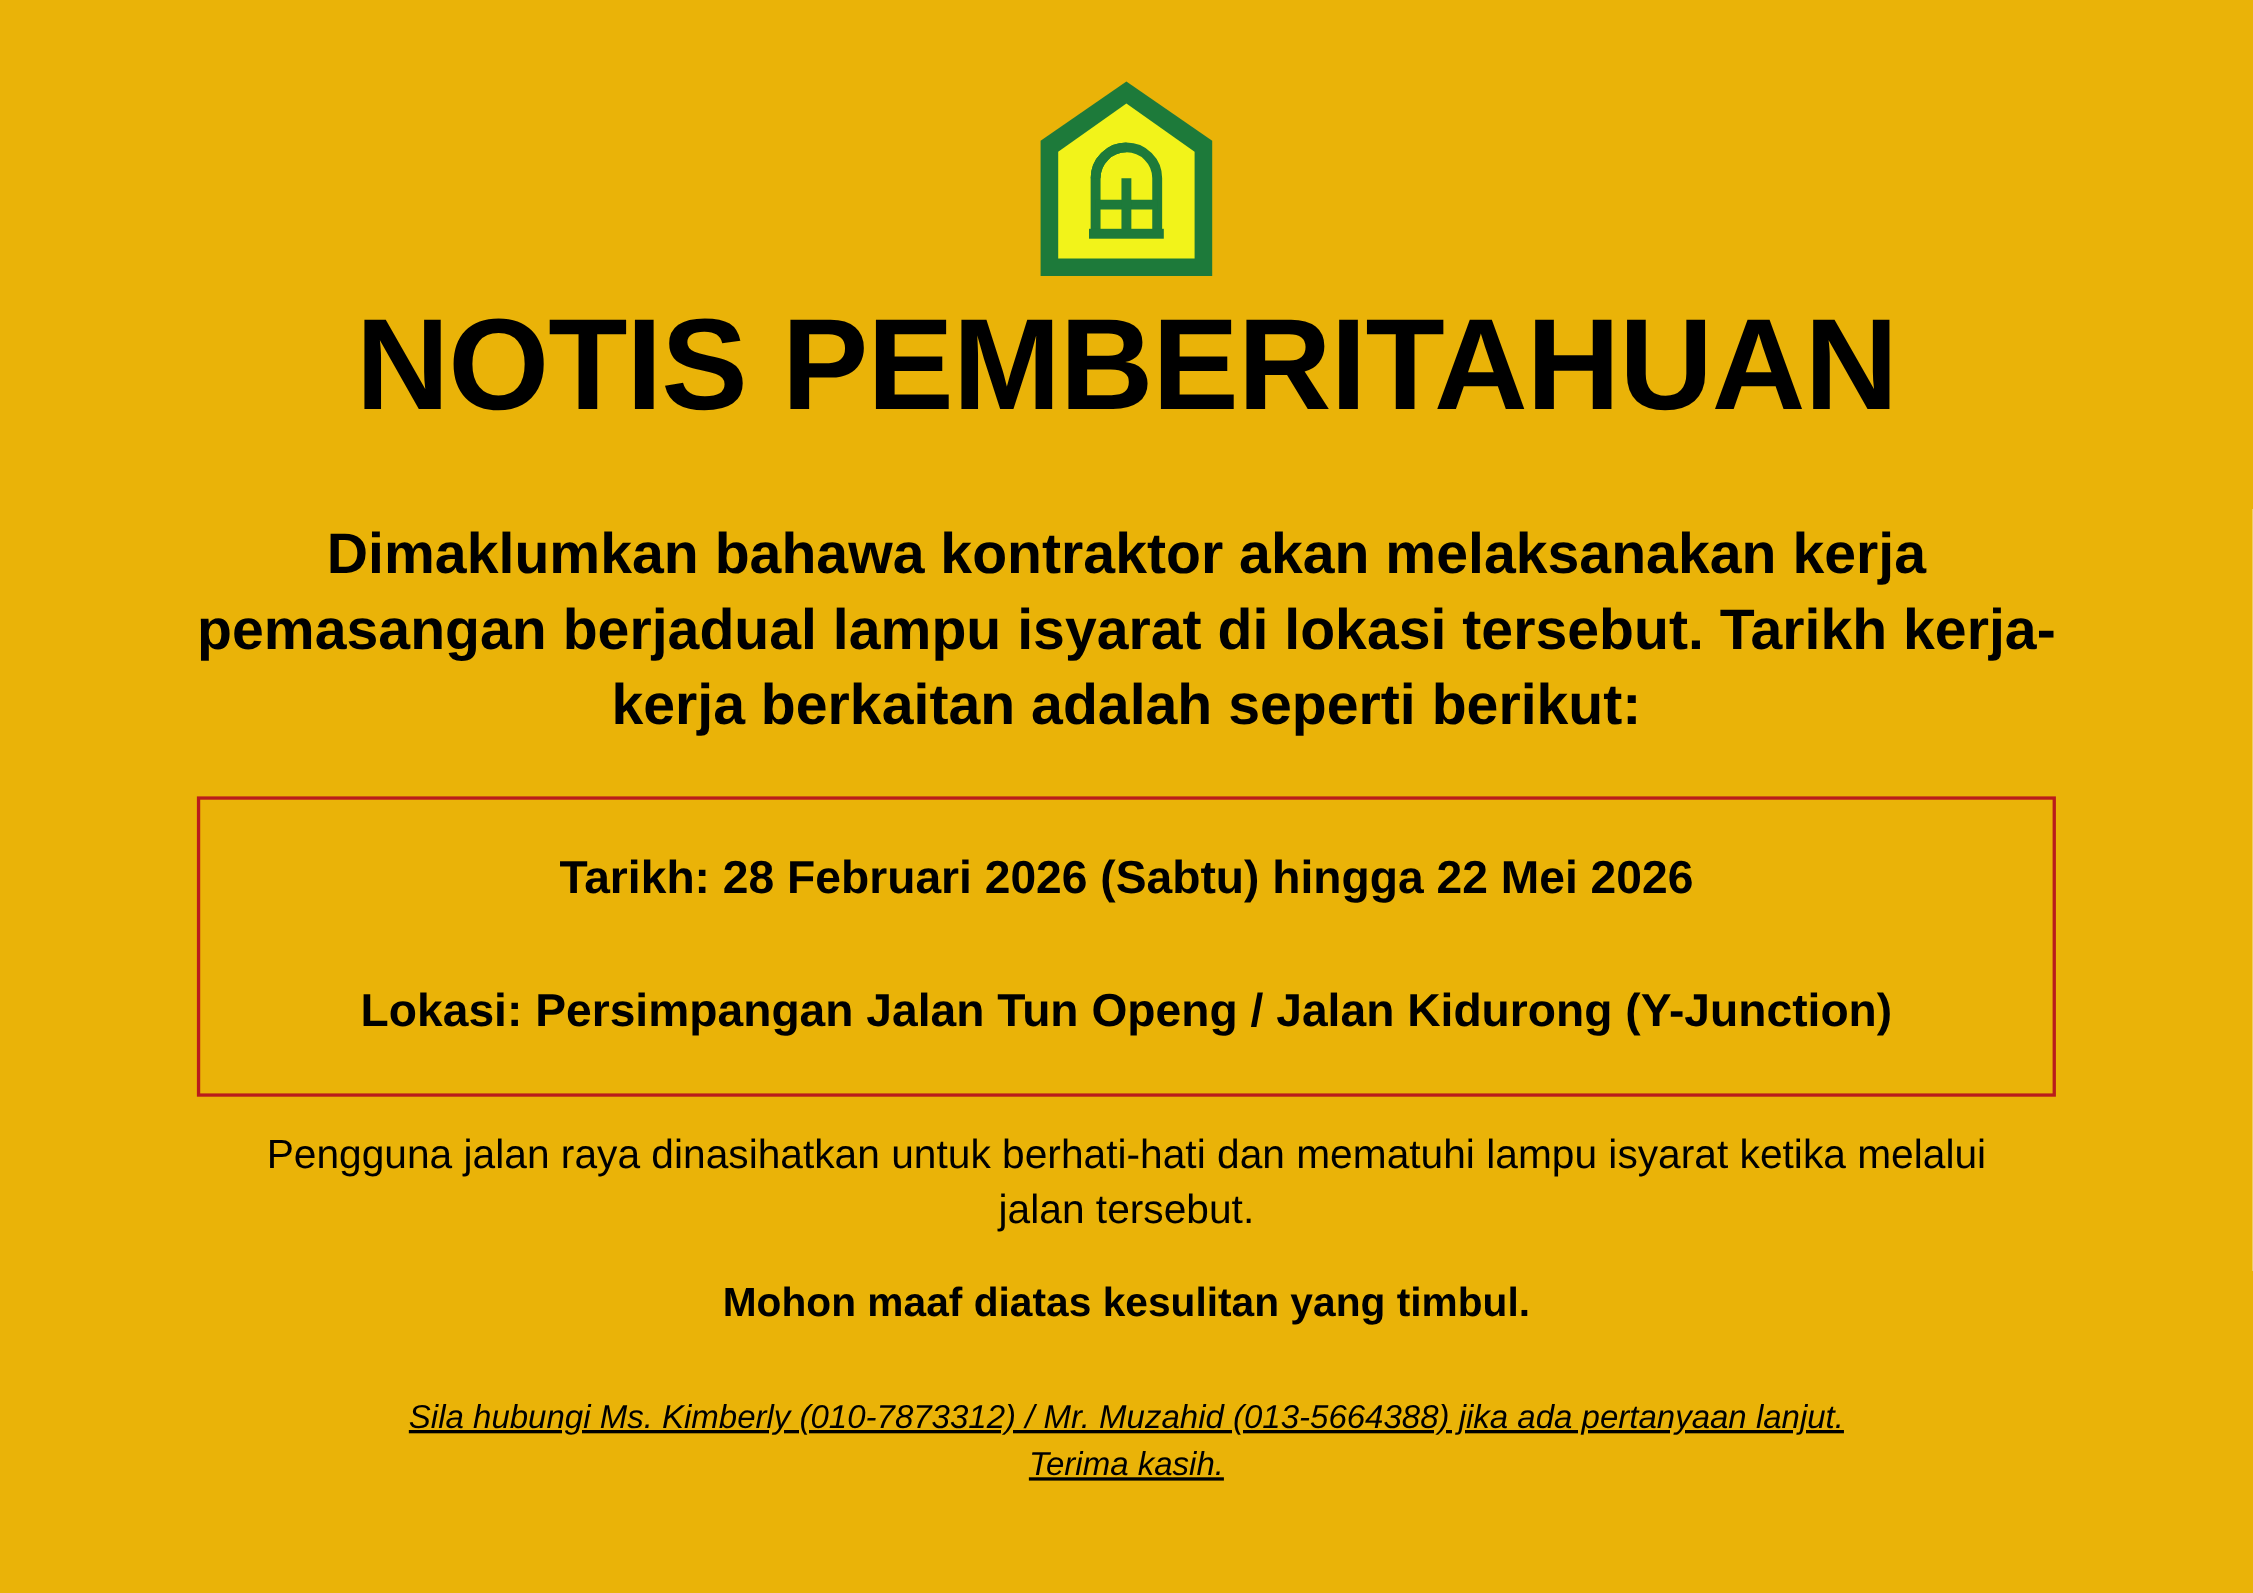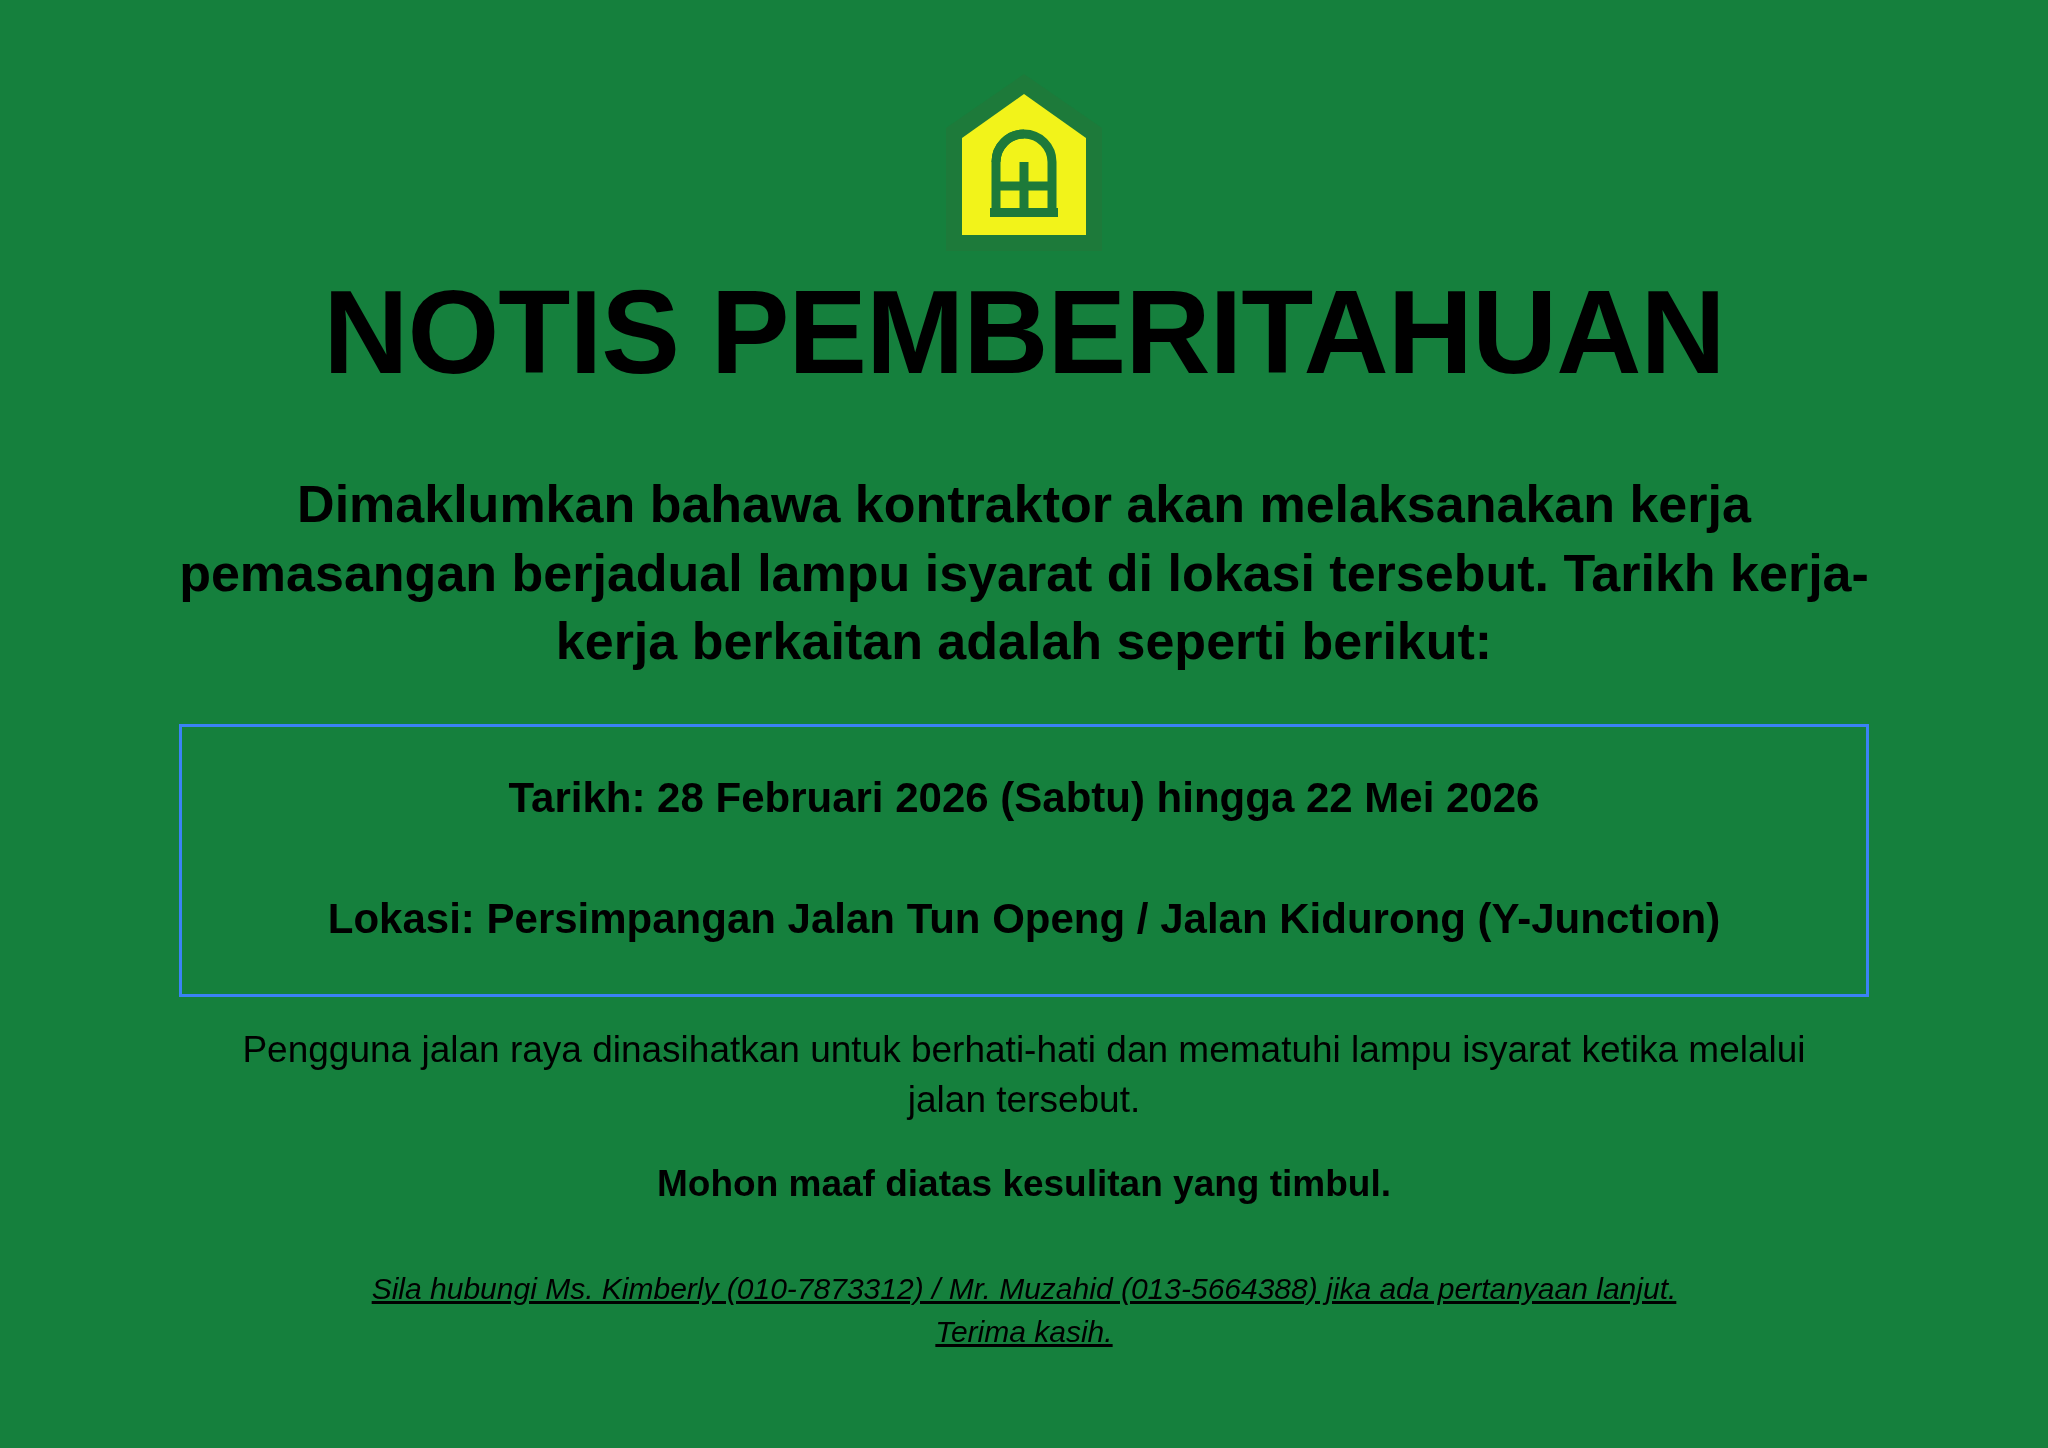--- a/index.html
+++ b/index.html
@@ -11,21 +11,21 @@
     width: 2048px;
     height: 1448px;
     font-family: "Liberation Sans", sans-serif;
     color: #000000;
     overflow: hidden;
   }
   .page {
     position: relative;
     width: 2048px;
     height: 1448px;
-    background: #15803d;
+    background: #eab308;
     box-sizing: border-box;
     padding: 0;
   }
 
   
   .logo-wrap {
     width: 100%;
     display: flex;
     justify-content: center;
     align-items: flex-start;
@@ -53,21 +53,21 @@
     text-align: center;
     font-weight: bold;
     font-size: 52px;
     line-height: 1.32;
   }
 
   
   .detail-box {
     margin: 48px auto 0 auto;
     width: 1690px;
-    border: 3px solid #3b82f6;
+    border: 3px solid #b91c1c;
     box-sizing: border-box;
     padding: 44px 30px 48px 30px;
     text-align: center;
   }
   .detail-line {
     font-weight: bold;
     font-size: 42px;
     line-height: 1.3;
   }
   .detail-line.second {

